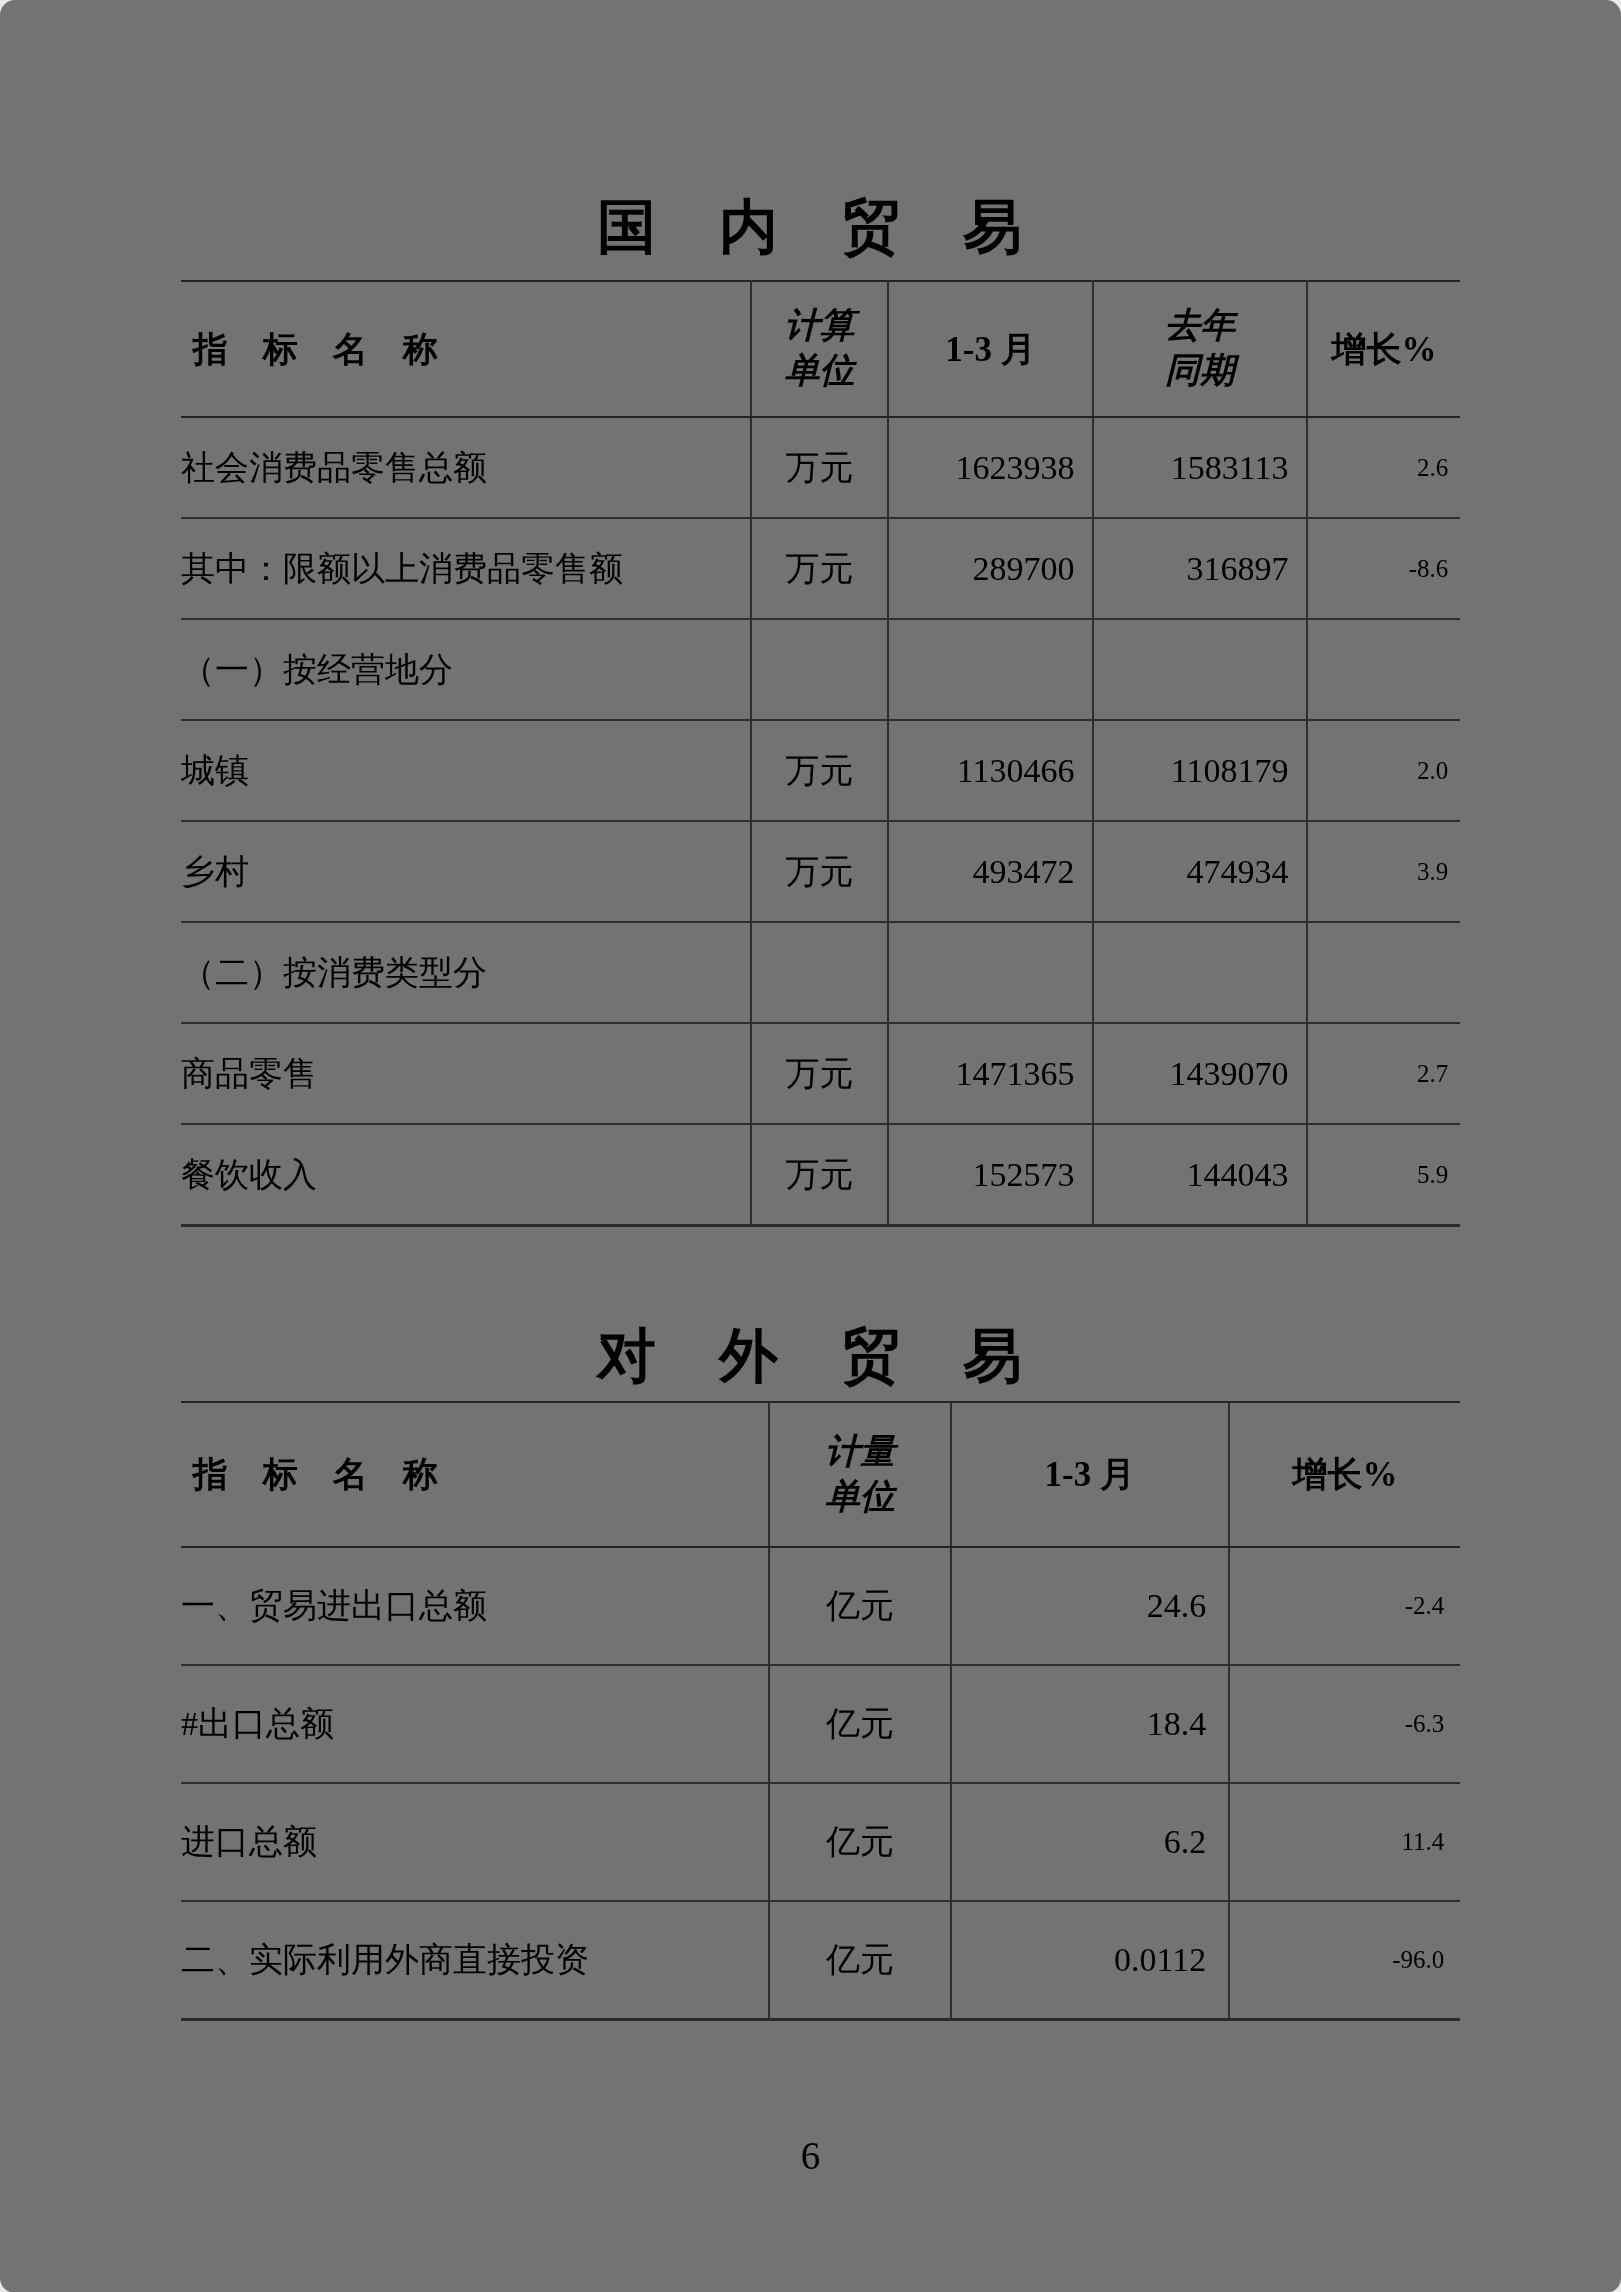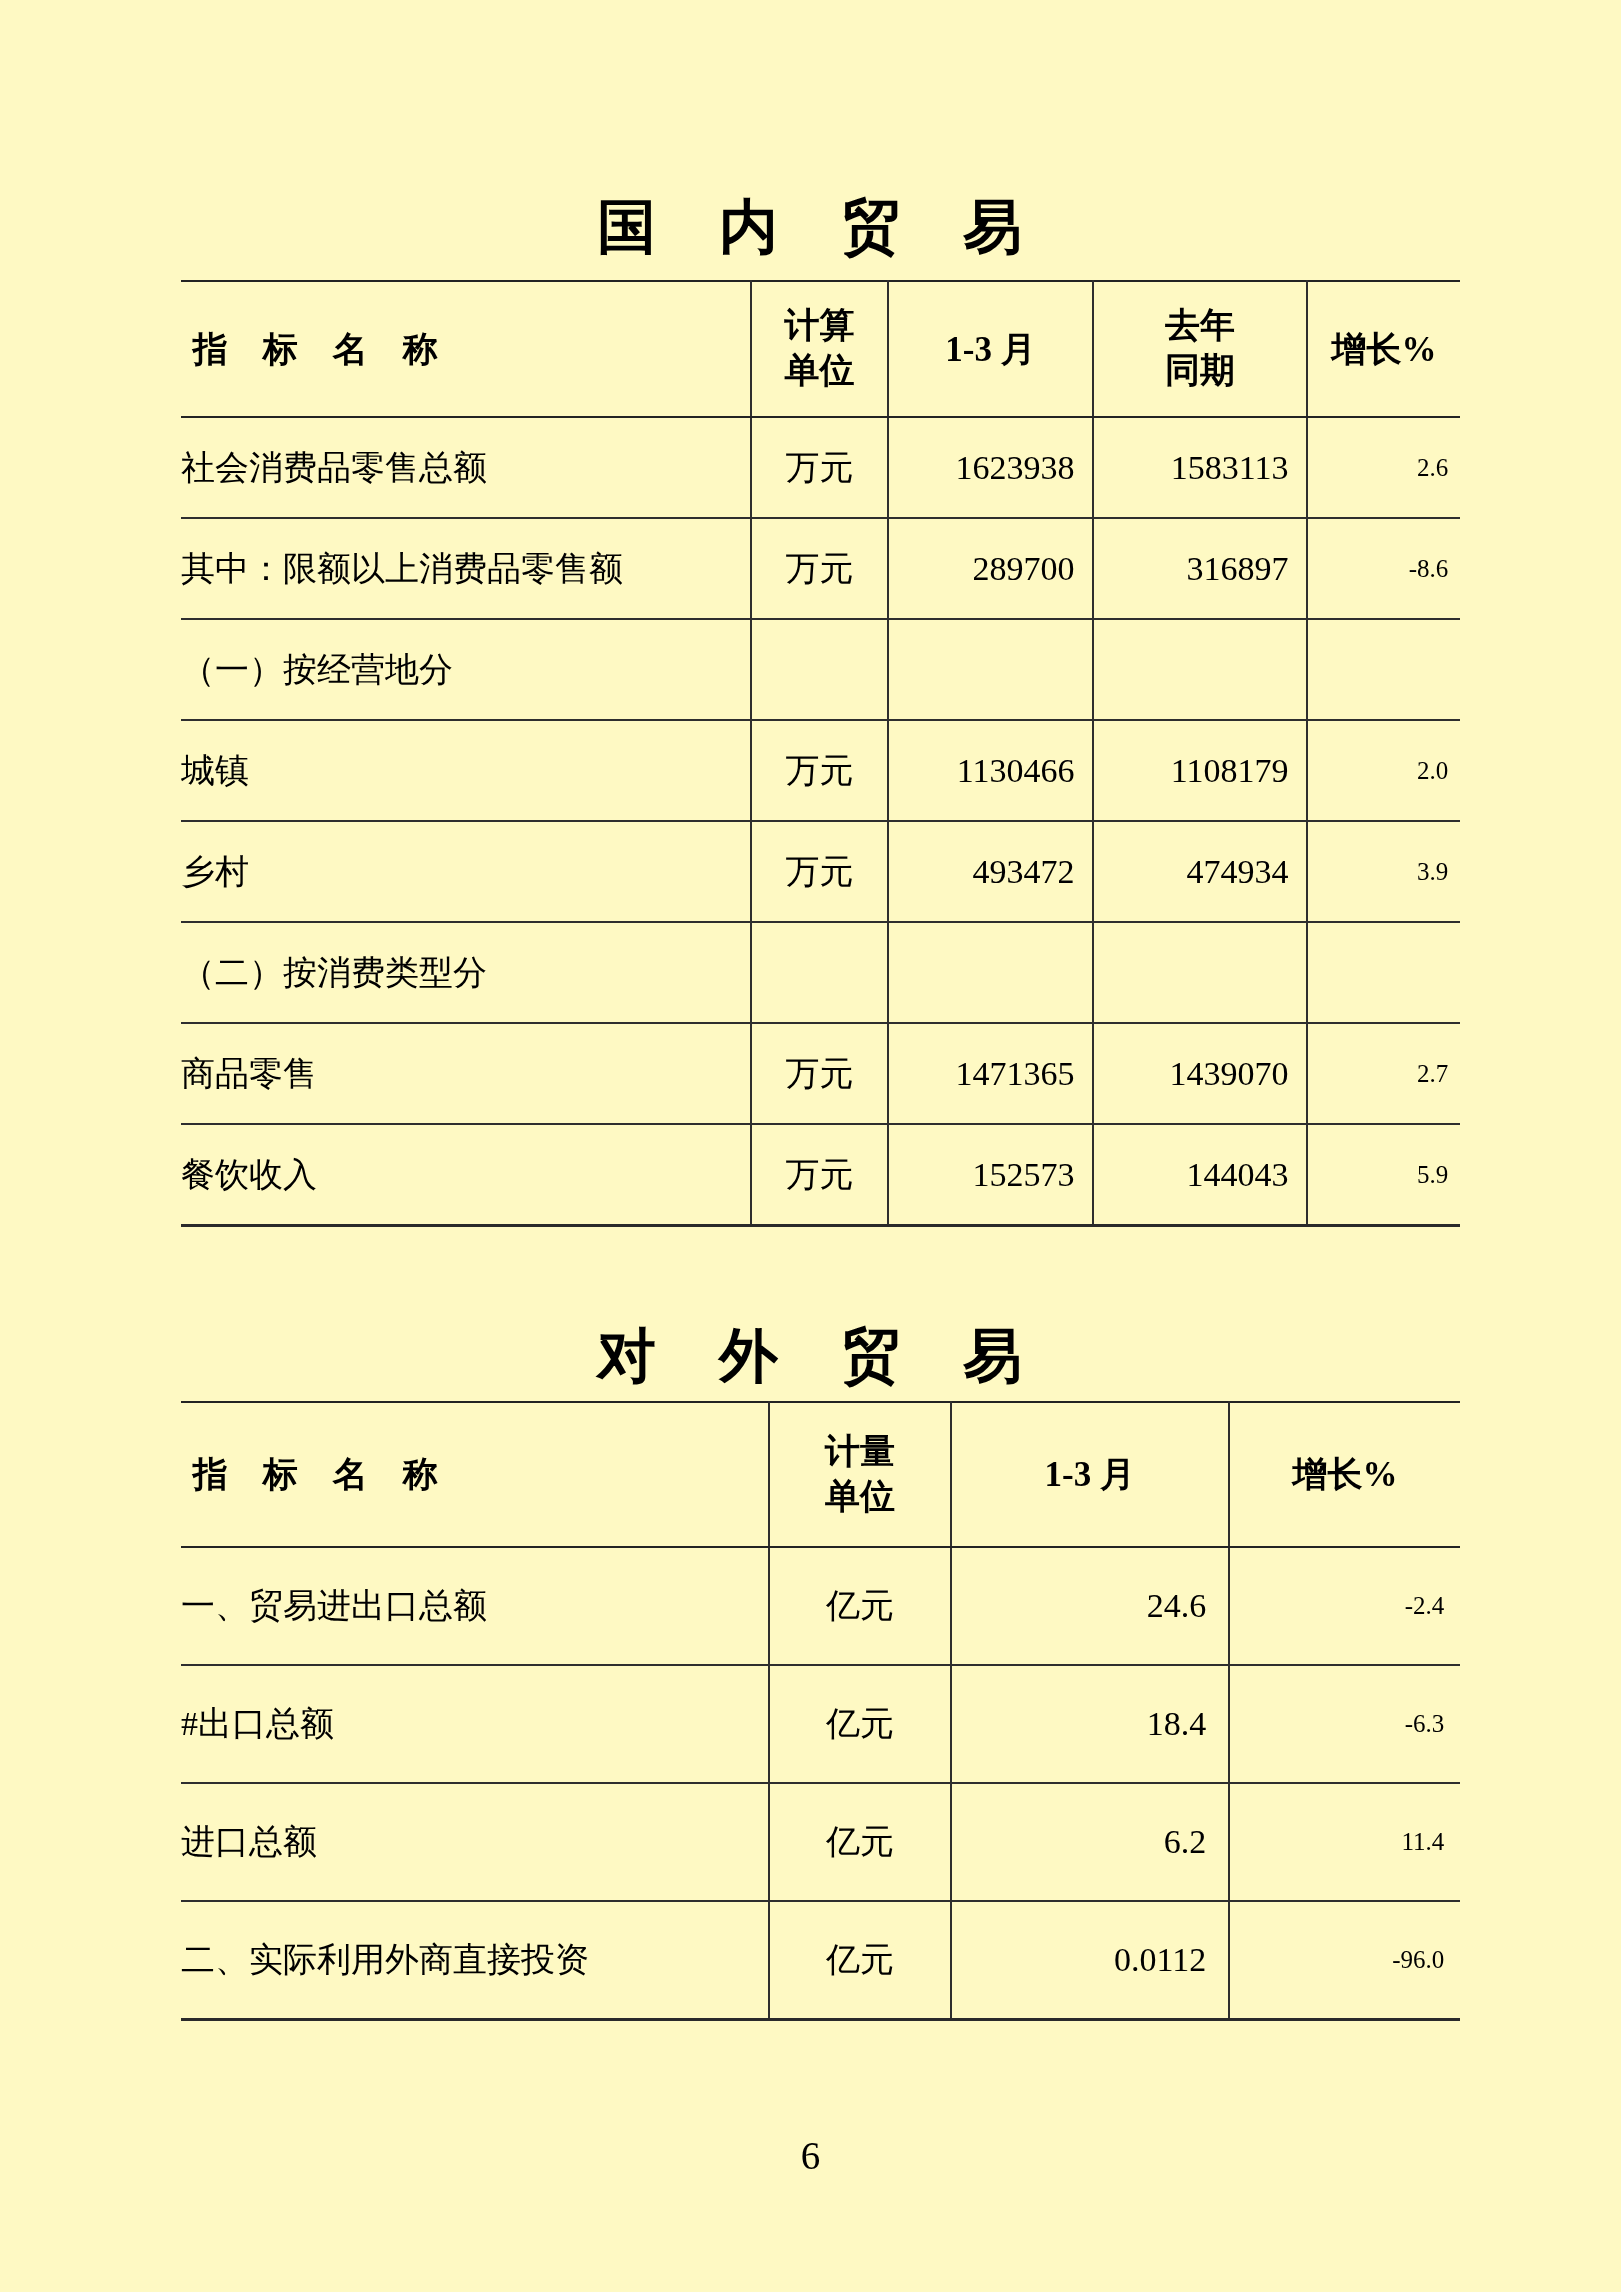--- a/index.html
+++ b/index.html
@@ -1,22 +1,23 @@
 <!DOCTYPE html>
 <html><head>
 <meta charset="utf-8">
 <style>
   html,body{margin:0;padding:0;background:#e8e8e8;}
   .page{
     position:relative;
     width:1621px;height:2293px;
-    background:#fef9c3;
+    background:#737373;
     color:#000;
     overflow:hidden;
     font-family:"Liberation Serif","DejaVu Serif",serif;
+    border-radius:15px;
   }
   .tbl-title{
     position:absolute;left:0;width:1621px;
     text-align:center;
     font-family:"Liberation Serif","DejaVu Serif",serif;
     font-weight:bold;
     font-size:59px;line-height:67px;
     letter-spacing:2px;
     white-space:pre;
   }
@@ -57,21 +58,21 @@
   #tbl-foreign td{height:116px;}
 
   th.c-name{text-align:left;padding-left:11.8px;white-space:pre;}
   td.c-name{text-align:left;white-space:pre;}
   .c-unit{text-align:center;}
   td.c-num{text-align:right;padding-right:17.6px;font-size:34px;}
   td.c-growth{text-align:right;padding-right:11.8px;font-size:25px;}
   #tbl-foreign td.c-num{padding-right:21.6px;}
   #tbl-foreign td.c-growth{padding-right:15.7px;}
 
-  .pre{white-space:pre-line;line-height:1.28;}
+  .pre{white-space:pre-line;line-height:1.28;font-style:italic;}
 
   
   .ind-a{padding-left:13.7px;}
   .ind-b{padding-left:51px;}
   .ind-c{padding-left:88px;}
   .ind-d{padding-left:147px;}
   .ind-e{padding-left:108px;margin-left:8px;}
 
   .page-number{
     position:absolute;top:2133px;left:0;width:1621px;

